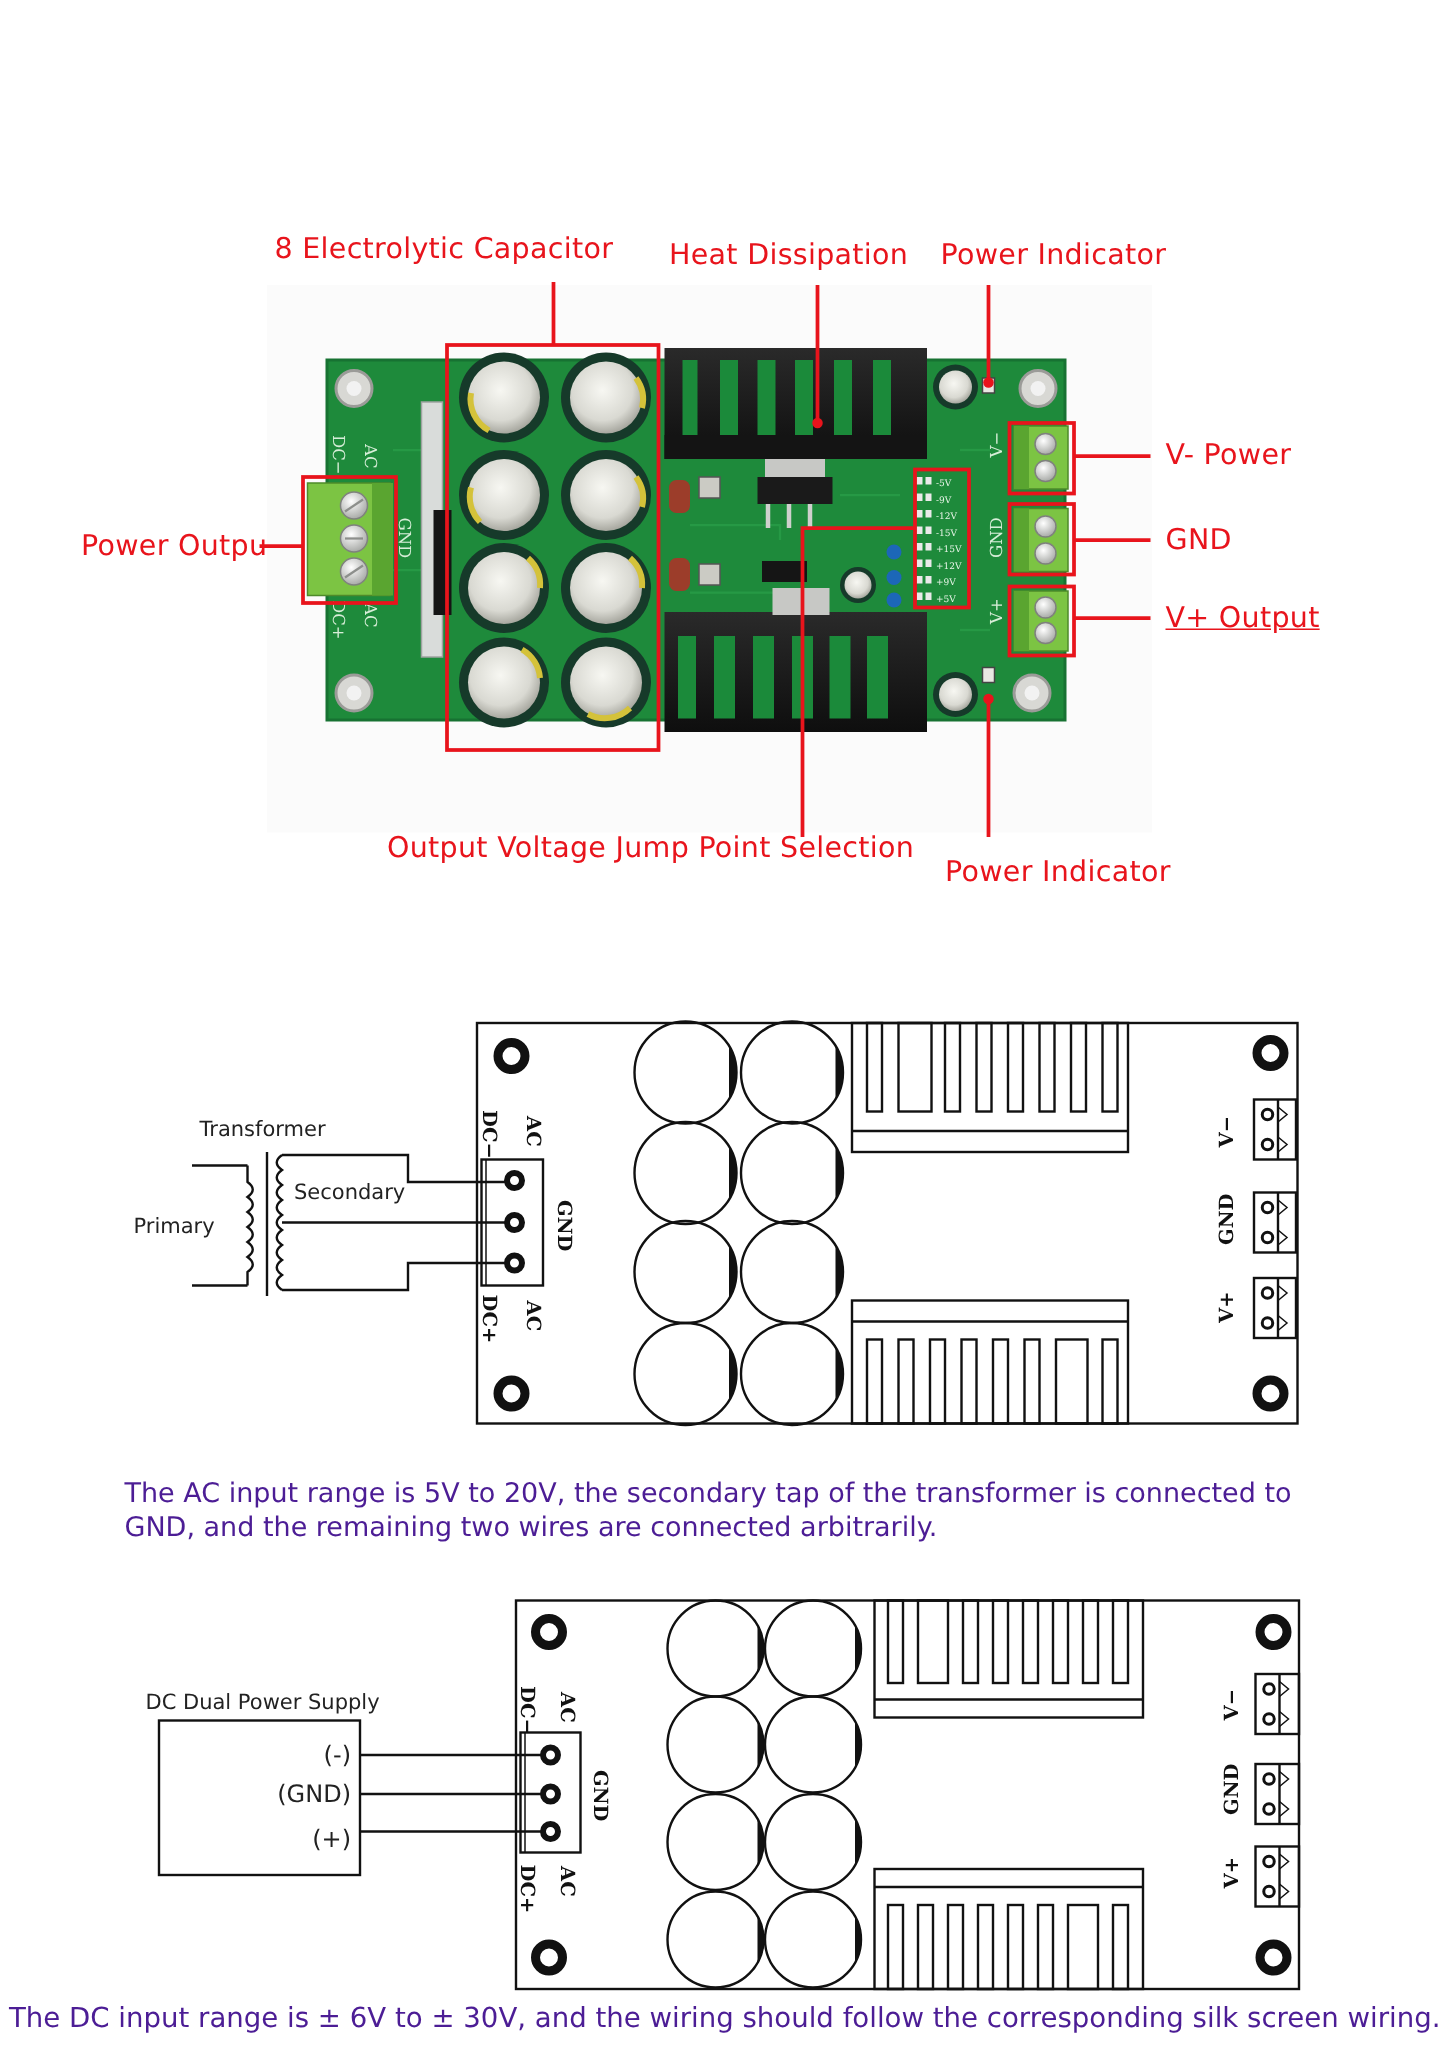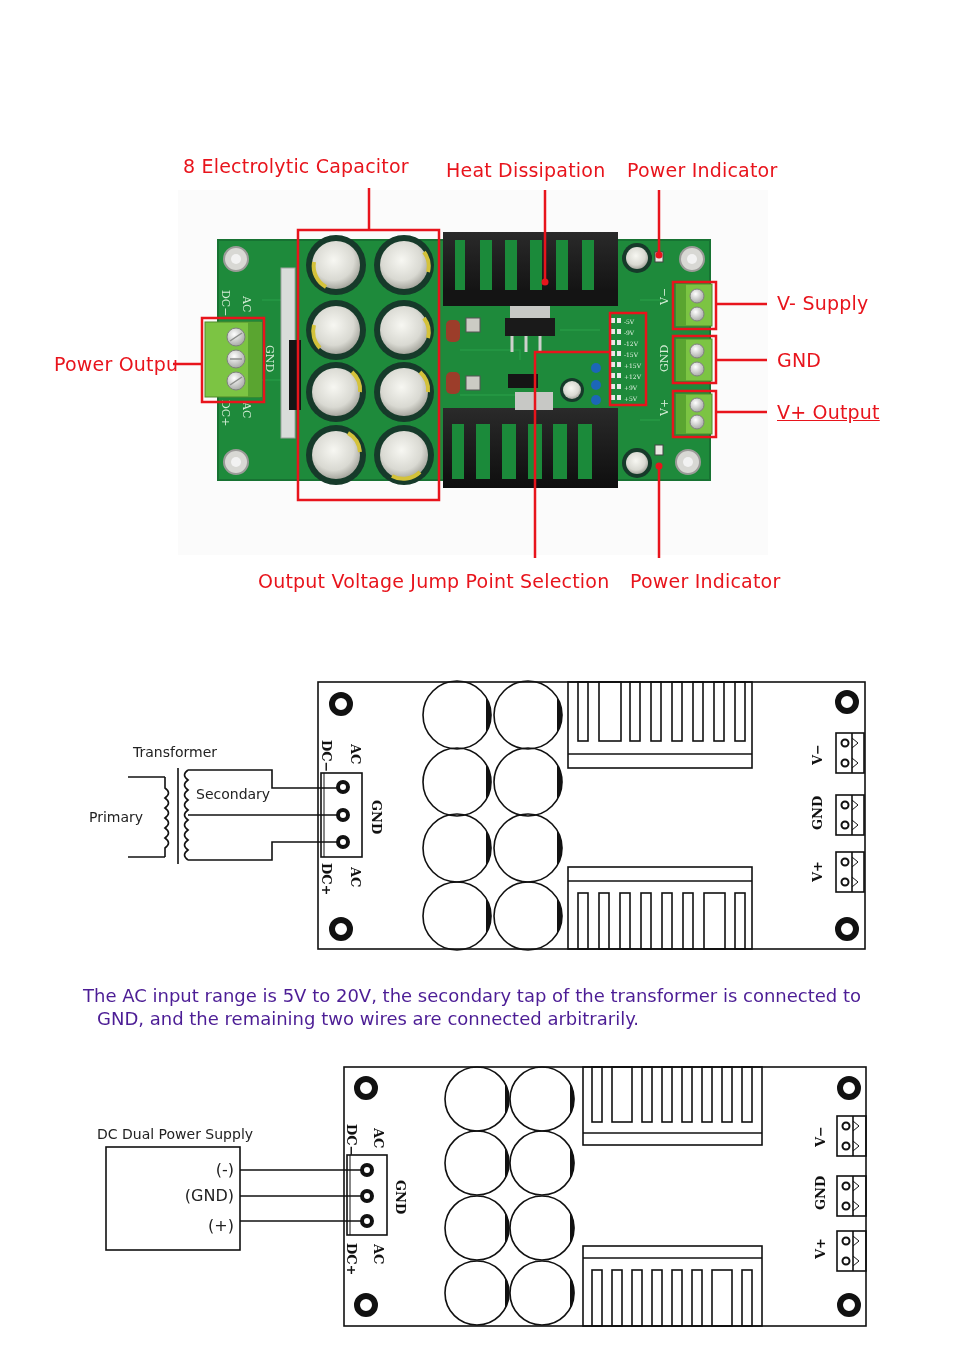--- a/index.html
+++ b/index.html
@@ -11,24 +11,24 @@
 </style>
 </head>
 <body>
 
 <div class="abs" style="left:0;top:0;width:876px;height:620px;">
 
   <div class="red-label" style="left:183px;top:155px;">8 Electrolytic Capacitor</div>
   <div class="red-label" style="left:446px;top:159px;">Heat Dissipation</div>
   <div class="red-label" style="left:627px;top:159px;">Power Indicator</div>
   <div class="red-label" style="left:54px;top:353px;">Power Output</div>
-  <div class="red-label" style="left:777px;top:292px;">V- Supply</div>
+  <div class="red-label" style="left:777px;top:292px;">V- Power</div>
   <div class="red-label" style="left:777px;top:349px;">GND</div>
   <div class="red-label" style="left:777px;top:401px;text-decoration:underline;">V+ Output</div>
-  <div class="red-label" style="left:258px;top:570px;text-align:right;">Output Voltage Jump Point Selection</div>
+  <div class="red-label" style="left:258px;top:554px;text-align:right;">Output Voltage Jump Point Selection</div>
   <div class="red-label" style="left:630px;top:570px;">Power Indicator</div>
 
   <svg class="abs" style="left:0;top:0;" width="960" height="620" viewBox="0 0 960 620">
     <defs>
       <radialGradient id="capTop" cx="45%" cy="40%" r="60%">
         <stop offset="0%" stop-color="#f7f7f2"></stop>
         <stop offset="70%" stop-color="#d9d9d2"></stop>
         <stop offset="100%" stop-color="#a8a8a0"></stop>
       </radialGradient>
       <radialGradient id="screw" cx="40%" cy="35%" r="65%">
@@ -387,21 +387,21 @@
       <text transform="translate(822,882) rotate(-90)">V+</text>
     </g>
     <g fill="#222" font-family="DejaVu Sans, sans-serif" font-size="14">
       <text x="133" y="757">Transformer</text>
       <text x="196" y="799">Secondary</text>
       <text x="89" y="822">Primary</text>
     </g>
   </svg>
 
   <div class="blue-note" style="left:83px;top:324px;">The AC input range is 5V to 20V, the secondary tap of the transformer is connected to</div>
-  <div class="blue-note" style="left:83px;top:347px;margin-left:14px;">GND, and the remaining two wires are connected arbitrarily.</div>
+  <div class="blue-note" style="left:83px;top:347px;">GND, and the remaining two wires are connected arbitrarily.</div>
 </div>
 
 <div class="abs" style="left:0;top:1055px;width:960px;height:309px;">
   <svg class="abs" style="left:0;top:0;" width="960" height="280" viewBox="0 1055 960 280">
     <g stroke="#111" fill="none" stroke-width="1.6">
       <rect x="344" y="1067" width="522" height="259" fill="#fff"></rect>
 
       <circle cx="366" cy="1088" r="9" stroke-width="6"></circle>
       <circle cx="366" cy="1305" r="9" stroke-width="6"></circle>
       <circle cx="849" cy="1088" r="9" stroke-width="6"></circle>
@@ -496,13 +496,14 @@
       <text transform="translate(825,1259) rotate(-90)">V+</text>
     </g>
     <g fill="#222" font-family="DejaVu Sans, sans-serif">
       <text x="97" y="1139" font-size="14">DC Dual Power Supply</text>
       <text x="234" y="1175" font-size="16" text-anchor="end">(-)</text>
       <text x="234" y="1201" font-size="16" text-anchor="end">(GND)</text>
       <text x="234" y="1231" font-size="16" text-anchor="end">(+)</text>
     </g>
   </svg>
 
+  <div class="blue-note" style="left:6px;top:279px;font-size:18.4px;">The DC input range is ± 6V to ± 30V, and the wiring should follow the corresponding silk screen wiring.</div>
 </div>
 
 </body></html>

